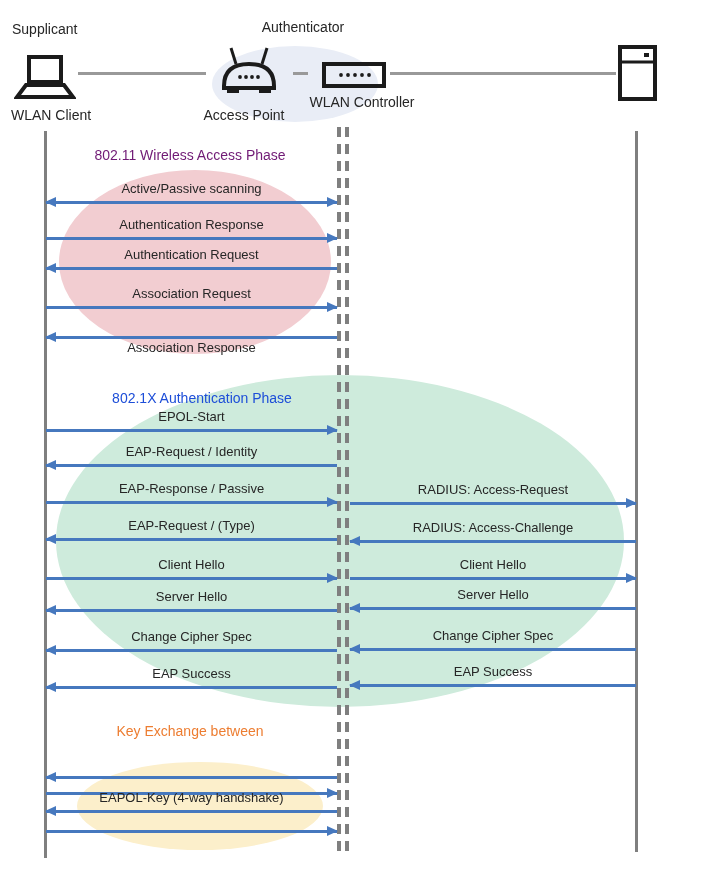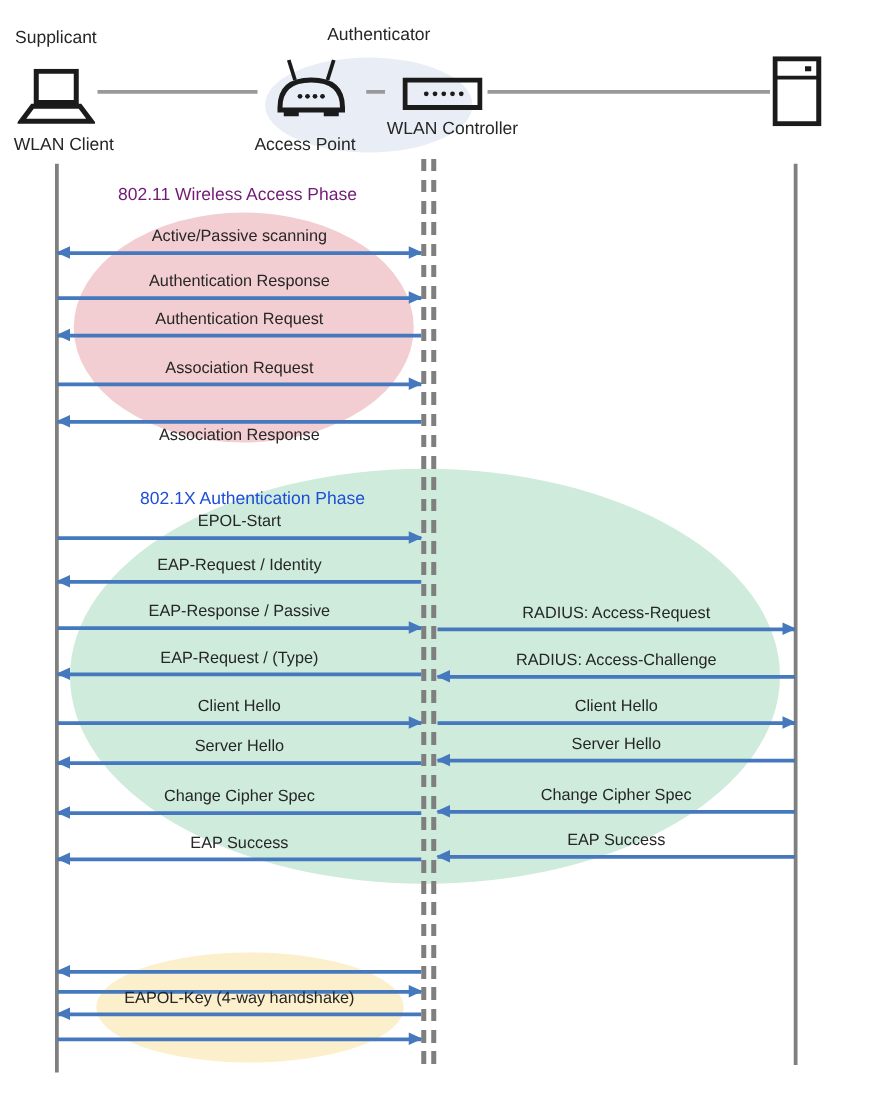--- a/index.html
+++ b/index.html
@@ -78,20 +78,21 @@
       <div class="ellipse" style="left: 59px; top: 170px; width: 272px; height: 184px; background: rgb(242, 205, 209);"></div>
       <div class="phase-title" style="left: 40px; top: 147px; width: 300px; color: #701a75;">
         <div>802.11 Wireless Access Phase</div>
       </div>
       <div class="ellipse" style="left: 56px; top: 375px; width: 568px; height: 332px; background: rgb(206, 235, 220);"></div>
       <div class="phase-title" style="left: 52px; top: 390px; width: 300px; color: #1d4ed8;">
         <div>802.1X Authentication Phase</div>
       </div>
       <div class="ellipse" style="left: 77px; top: 762px; width: 246px; height: 88px; background: rgb(252, 239, 203);"></div>
       <div class="phase-title" style="left: 40px; top: 723px; width: 300px; color: rgb(237, 125, 49);">
+        <div>Key Exchange between</div>
       </div>
     </div>
 
   <div class="lifeline life-wrap" style="left:44px;top:131px;height:727px;"></div>
   <div class="dashline life-wrap" style="left:337px;top:127px;height:727px;"></div>
   <div class="dashline life-wrap" style="left:345px;top:127px;height:727px;"></div>
   <div class="lifeline life-wrap" style="left:635px;top:131px;height:721px;"></div>
 
   <div id="messages">
       <div class="msg-line" style="left: 46px; top: 201px; width: 291px;"></div>

